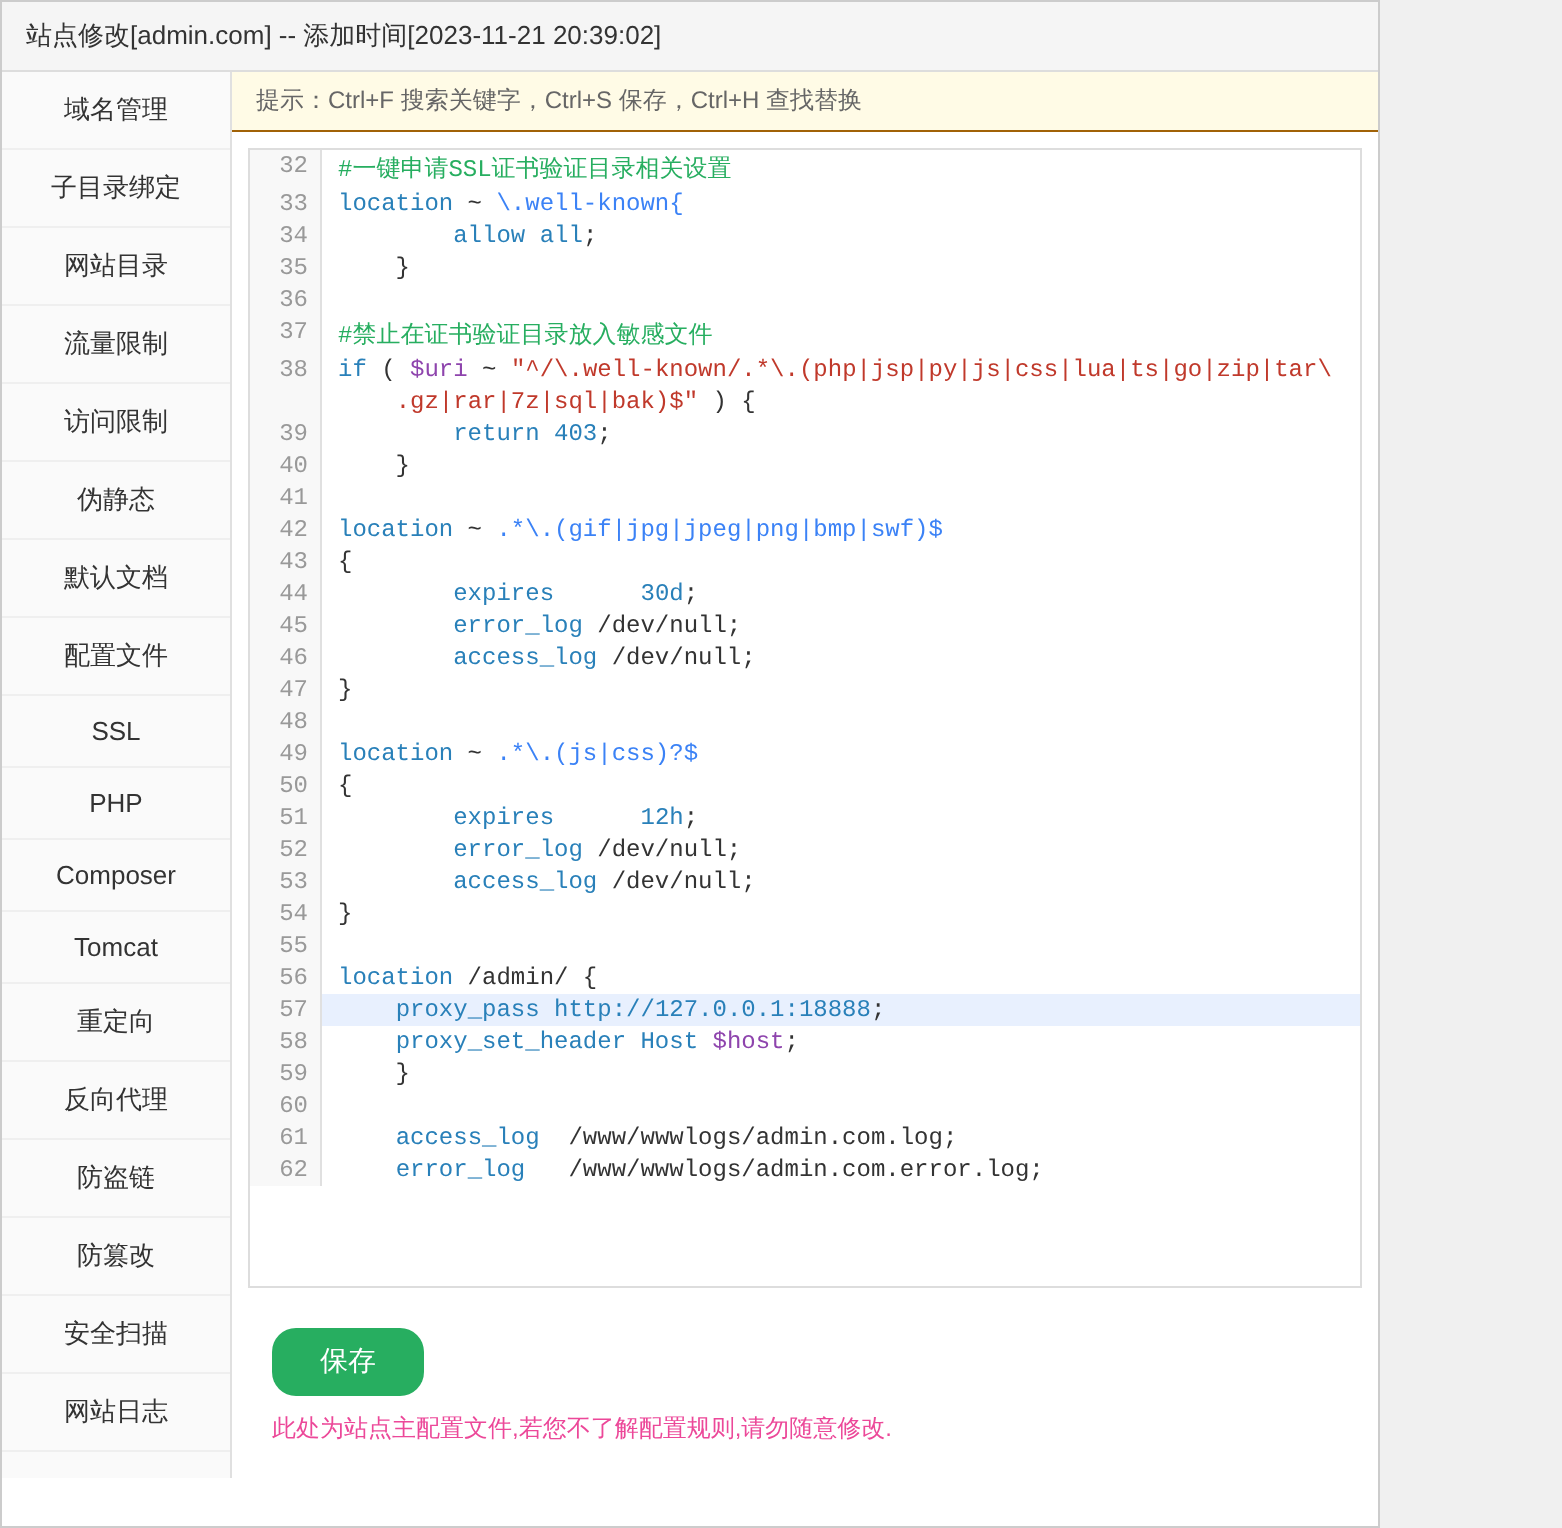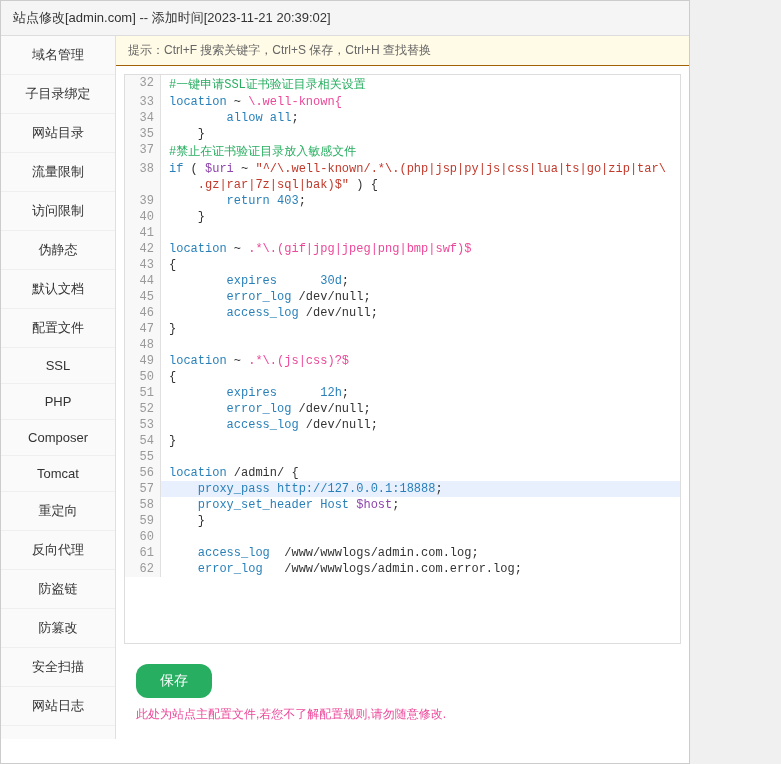--- a/index.html
+++ b/index.html
@@ -69,21 +69,21 @@
     }
 
     .line-code {
       padding: 1px 8px;
       white-space: pre;
       color: #333;
       font-size: 12px;
       flex: 1;
     }
     .kw-blue { color: #2980b9; }
-    .kw-red { color: #ec4899; }
+    .kw-red { color: #3b82f6; }
     .comment { color: #27ae60; }
     .string { color: #c0392b; }
     .var { color: #8e44ad; }
     .value { color: #2980b9; text-align: right; }
 
     .footer-area { padding: 8px 12px; }
 
     .save-btn {
       background: #27ae60;
       color: #fff;
@@ -150,20 +150,24 @@
         </div>
         <div class="code-row">
           <div class="line-num">34</div>
           <div class="line-code">        <span class="kw-blue">allow</span> <span class="value">all</span>;</div>
         </div>
         <div class="code-row">
           <div class="line-num">35</div>
           <div class="line-code">    }</div>
         </div>
         <div class="code-row">
+          <div class="line-num">36</div>
+          <div class="line-code"></div>
+        </div>
+        <div class="code-row">
           <div class="line-num">37</div>
           <div class="line-code"><span class="comment">#禁止在证书验证目录放入敏感文件</span></div>
         </div>
         <div class="code-row">
           <div class="line-num">38</div>
           <div class="line-code"><span class="kw-blue">if</span> ( <span class="var">$uri</span> ~ <span class="string">"^/\.well-known/.*\.(php|jsp|py|js|css|lua|ts|go|zip|tar\</span></div>
         </div>
         <div class="code-row">
           <div class="line-num"></div>
           <div class="line-code">    <span class="string">.gz|rar|7z|sql|bak)$"</span> ) {</div>

